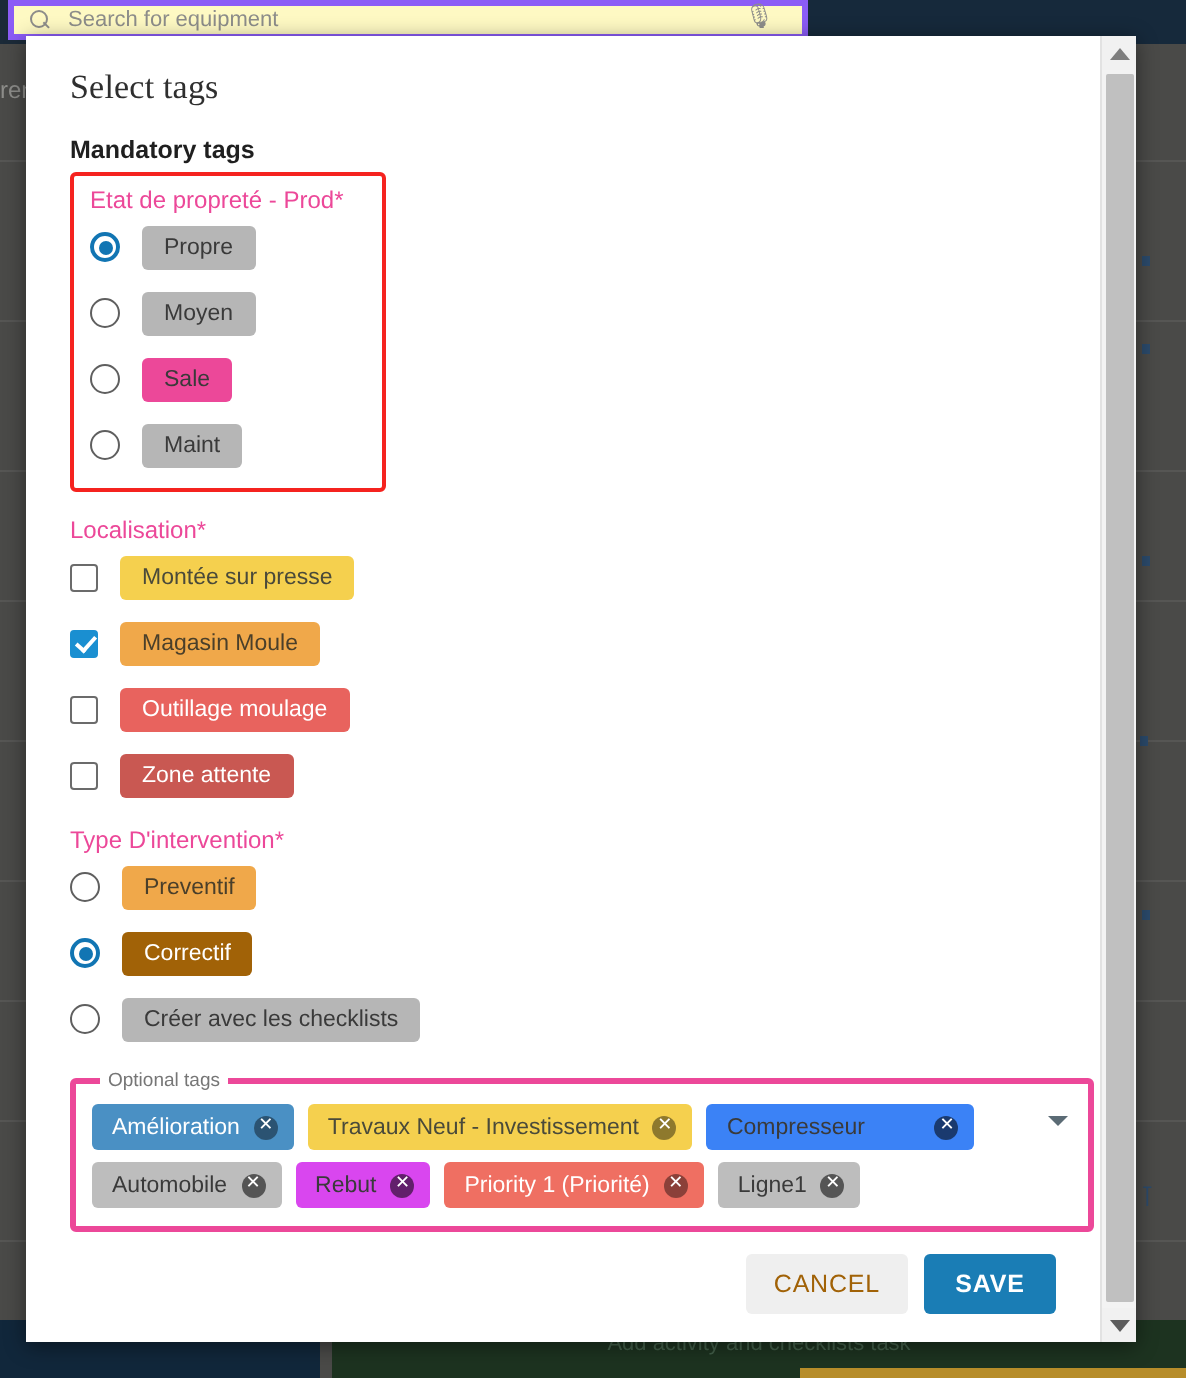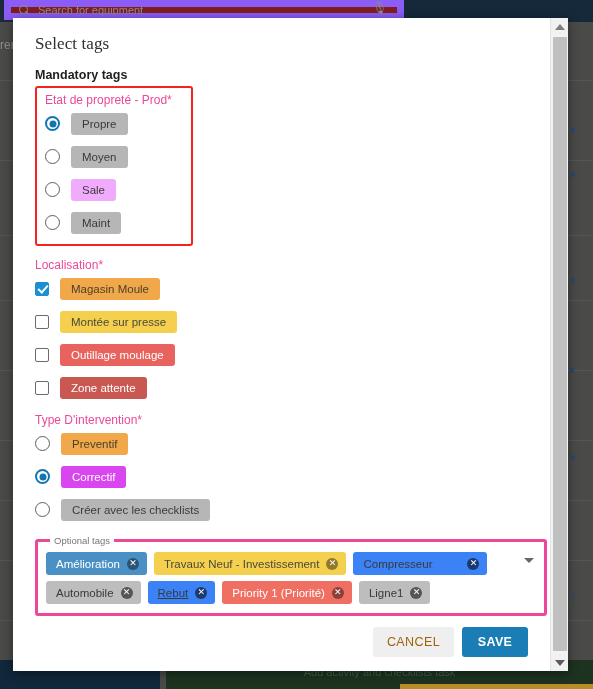--- a/index.html
+++ b/index.html
@@ -14,22 +14,22 @@
   #backdrop {
     position: absolute; inset: 0;
     background: #4a4a48;
   }
   .bg-topbar {
     position: absolute; left: 0; top: 0; width: 593px; height: 22px;
     background: #1b2a38;
   }
   .bg-search {
     position: absolute; left: 4px; top: 0px; width: 400px; height: 20px;
-    background: #7f1d1d;
-    border: 7px solid #8b5cf6;
+    background: #fef9c3;
+    border: 3px solid #8b5cf6;
     display: flex; align-items: center;
     padding: 0 8px;
   }
   .bg-search-text {
     color: #8d8d8a; font-size: 11px; margin-left: 8px;
   }
   .bg-search-icon { width: 11px; height: 11px; position: relative; }
   .bg-search-icon::before {
     content: ""; position: absolute; left: 0; top: 0;
     width: 7px; height: 7px; border: 1.3px solid #8d8d8a; border-radius: 50%;
@@ -311,59 +311,59 @@
             <div class="opt-row">
               <span class="radio checked"></span>
               <span class="pill" style="background: rgb(182, 182, 182); color: rgb(58, 58, 58);">Propre</span>
             </div>
             <div class="opt-row">
               <span class="radio"></span>
               <span class="pill" style="background: rgb(182, 182, 182); color: rgb(58, 58, 58);">Moyen</span>
             </div>
             <div class="opt-row">
               <span class="radio"></span>
-              <span class="pill" style="background: #f0abfc; color: rgb(58, 58, 58);">Sale</span>
+              <span class="pill" style="background: #ec4899; color: rgb(58, 58, 58);">Sale</span>
             </div>
             <div class="opt-row">
               <span class="radio"></span>
               <span class="pill" style="background: rgb(182, 182, 182); color: rgb(58, 58, 58);">Maint</span>
             </div>
           </div>
         </div>
         <div class="group-block loc">
           <div>
             <div class="group-label">Localisation*</div>
             <div class="opt-row">
+              <span class="checkbox"></span>
+              <span class="pill" style="background: rgb(245, 208, 78); color: rgb(74, 74, 58);">Montée sur presse</span>
+            </div>
+            <div class="opt-row">
               <span class="checkbox checked"></span>
               <span class="pill" style="background: rgb(240, 168, 74); color: rgb(74, 63, 42);">Magasin Moule</span>
-            </div>
-            <div class="opt-row">
-              <span class="checkbox"></span>
-              <span class="pill" style="background: rgb(245, 208, 78); color: rgb(74, 74, 58);">Montée sur presse</span>
             </div>
             <div class="opt-row">
               <span class="checkbox"></span>
               <span class="pill" style="background: rgb(232, 99, 94); color: rgb(255, 255, 255);">Outillage moulage</span>
             </div>
             <div class="opt-row">
               <span class="checkbox"></span>
               <span class="pill" style="background: rgb(201, 88, 82); color: rgb(255, 255, 255);">Zone attente</span>
             </div>
           </div>
         </div>
         <div class="group-block">
           <div>
             <div class="group-label">Type D'intervention*</div>
             <div class="opt-row">
               <span class="radio"></span>
               <span class="pill" style="background: rgb(240, 168, 74); color: rgb(74, 63, 42);">Preventif</span>
             </div>
             <div class="opt-row">
               <span class="radio checked"></span>
-              <span class="pill" style="background: #d946ef; color: rgb(255, 255, 255);">Correctif</span>
+              <span class="pill" style="background: #a16207; color: rgb(255, 255, 255);">Correctif</span>
             </div>
             <div class="opt-row">
               <span class="radio"></span>
               <span class="pill" style="background: rgb(182, 182, 182); color: rgb(58, 58, 58);">Créer avec les checklists</span>
             </div>
           </div>
         </div>
       </div>
 
     <fieldset class="optional-fieldset">
@@ -378,21 +378,21 @@
             <span class="chip-x">✕</span>
           </span>
           <span class="chip light" style="background: #3b82f6; color: rgb(58, 58, 58); gap: 28px;">
             <span>Compresseur</span>
             <span class="chip-x">✕</span>
           </span>
           <span class="chip light" style="background: rgb(189, 189, 189); color: rgb(58, 58, 58);">
             <span>Automobile</span>
             <span class="chip-x">✕</span>
           </span>
-          <span class="chip light" style="background: #3b82f6; color: rgb(58, 58, 58); text-decoration: underline;">
+          <span class="chip light" style="background: #d946ef; color: rgb(58, 58, 58);">
             <span>Rebut</span>
             <span class="chip-x">✕</span>
           </span>
           <span class="chip" style="background: rgb(239, 111, 98); color: rgb(255, 255, 255);">
             <span>Priority 1 (Priorité)</span>
             <span class="chip-x">✕</span>
           </span>
           <span class="chip light" style="background: rgb(189, 189, 189); color: rgb(58, 58, 58);">
             <span>Ligne1</span>
             <span class="chip-x">✕</span>

